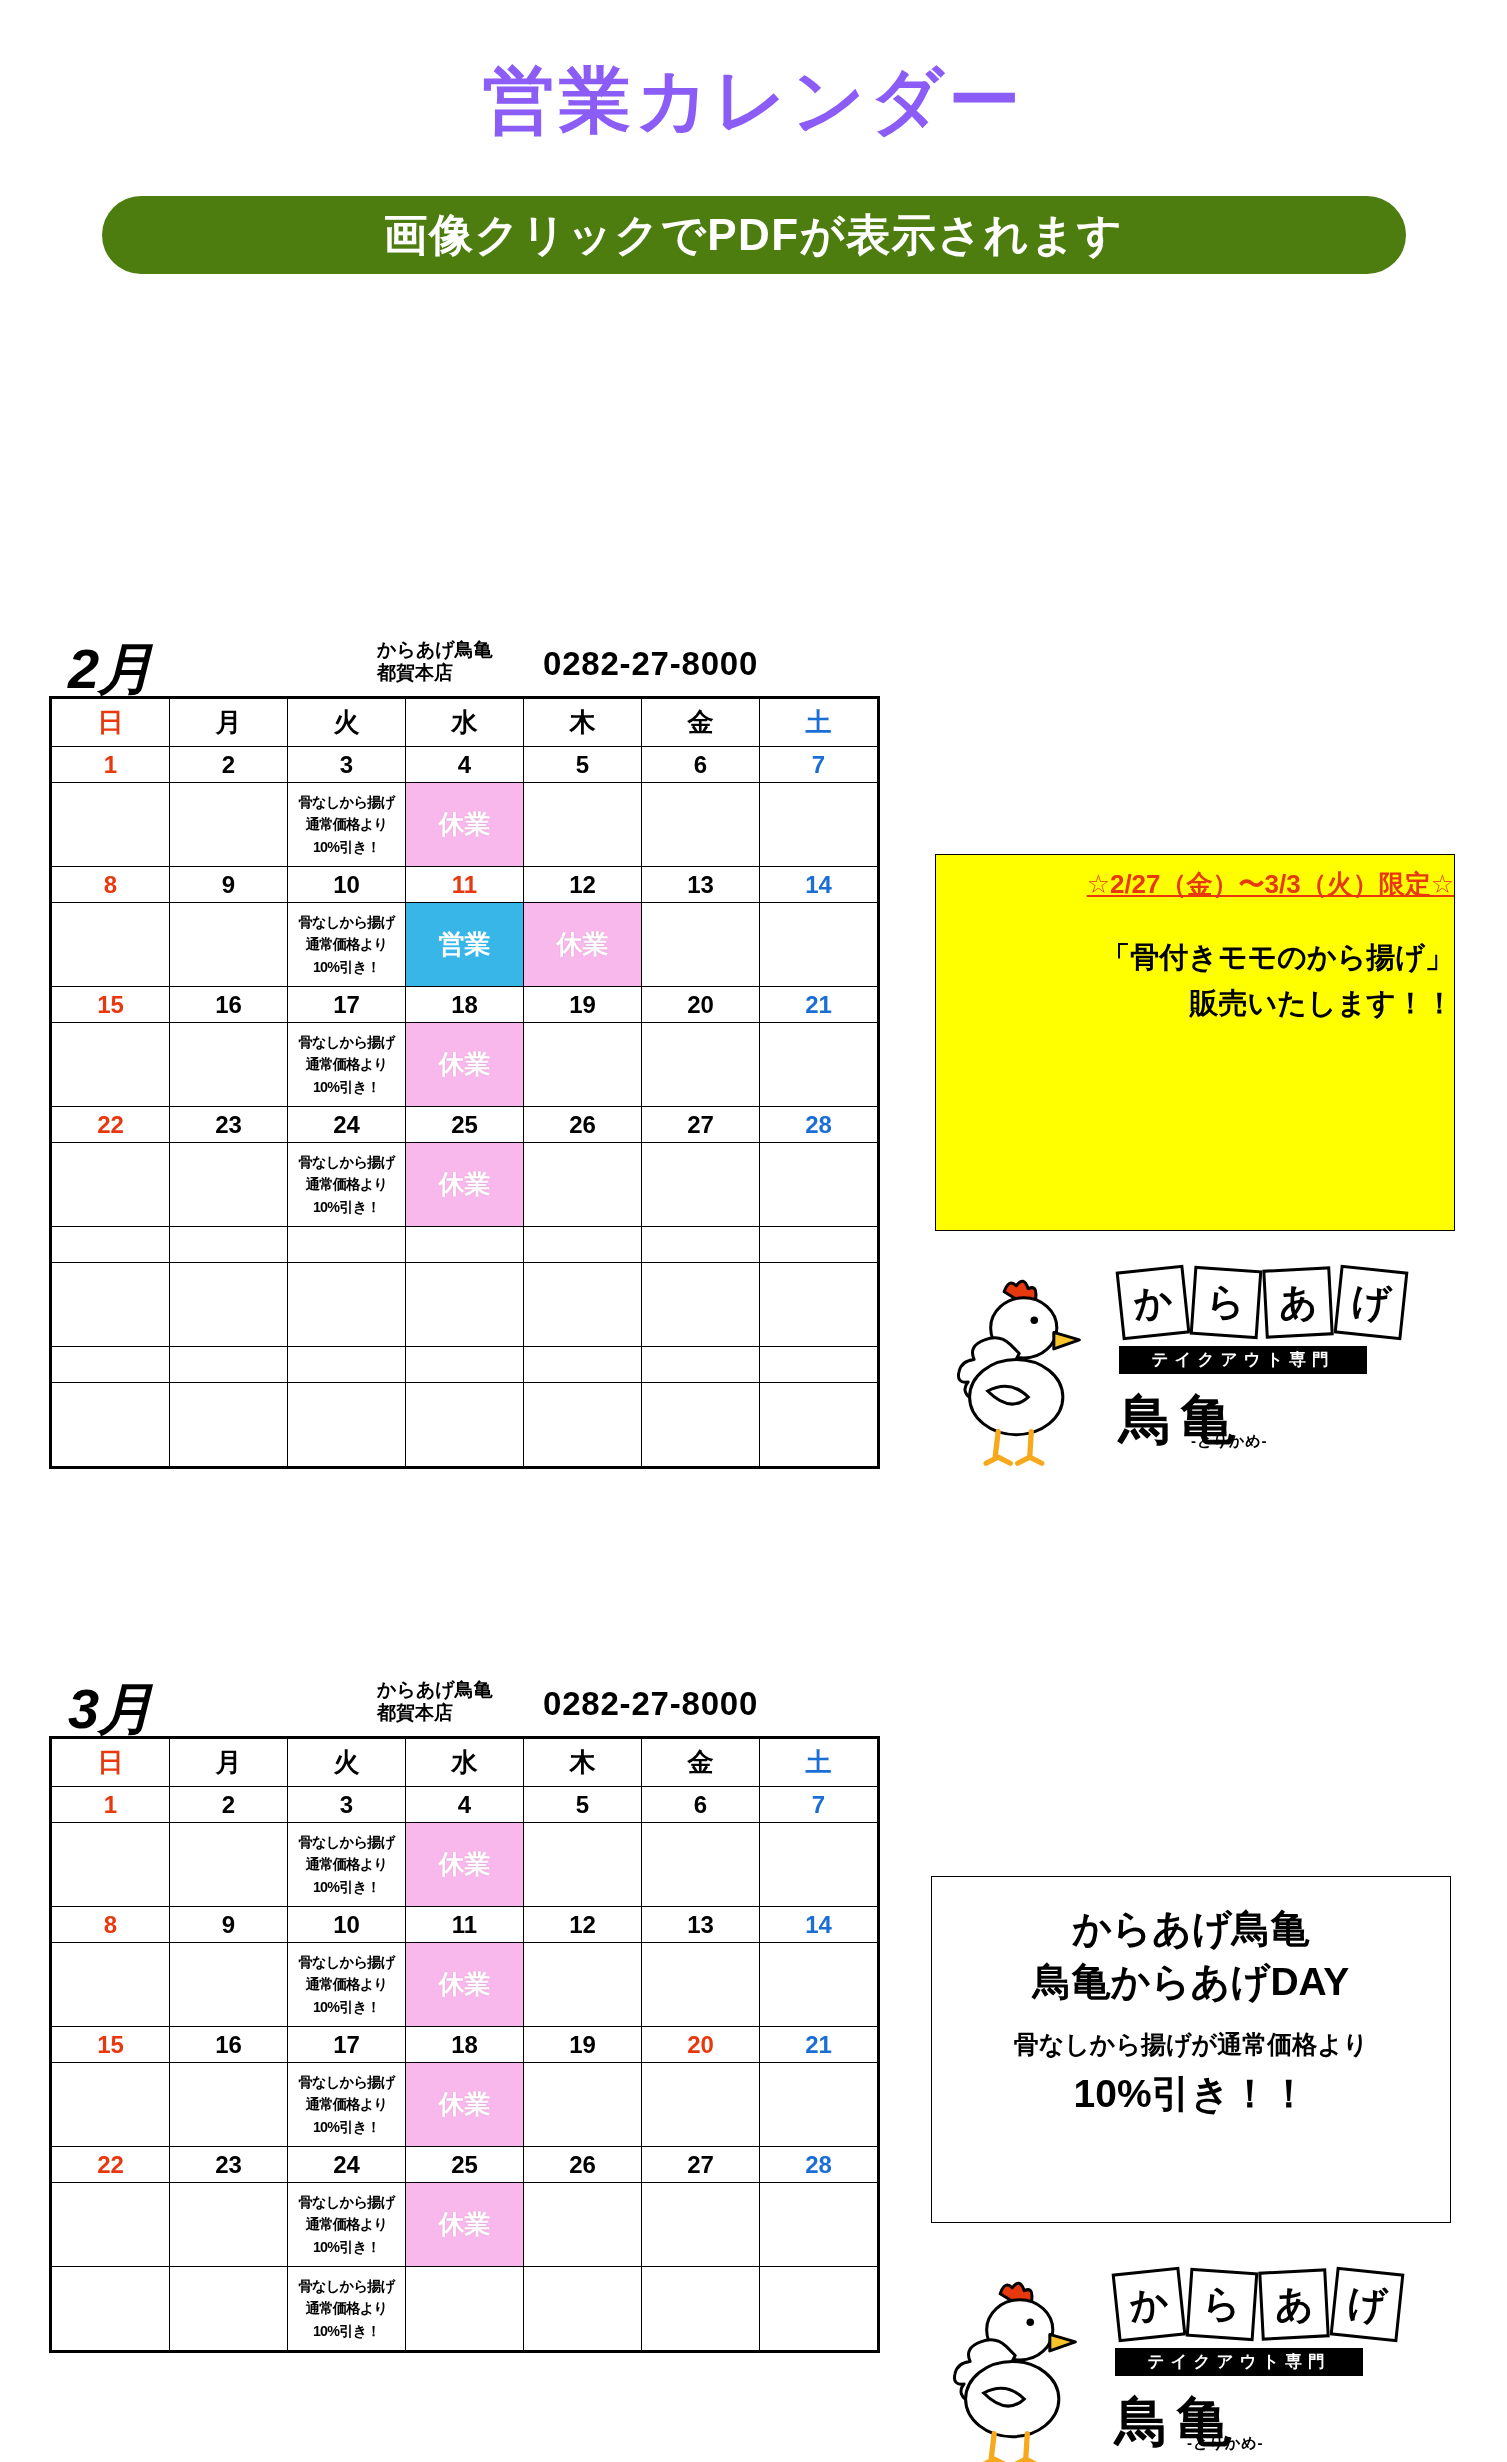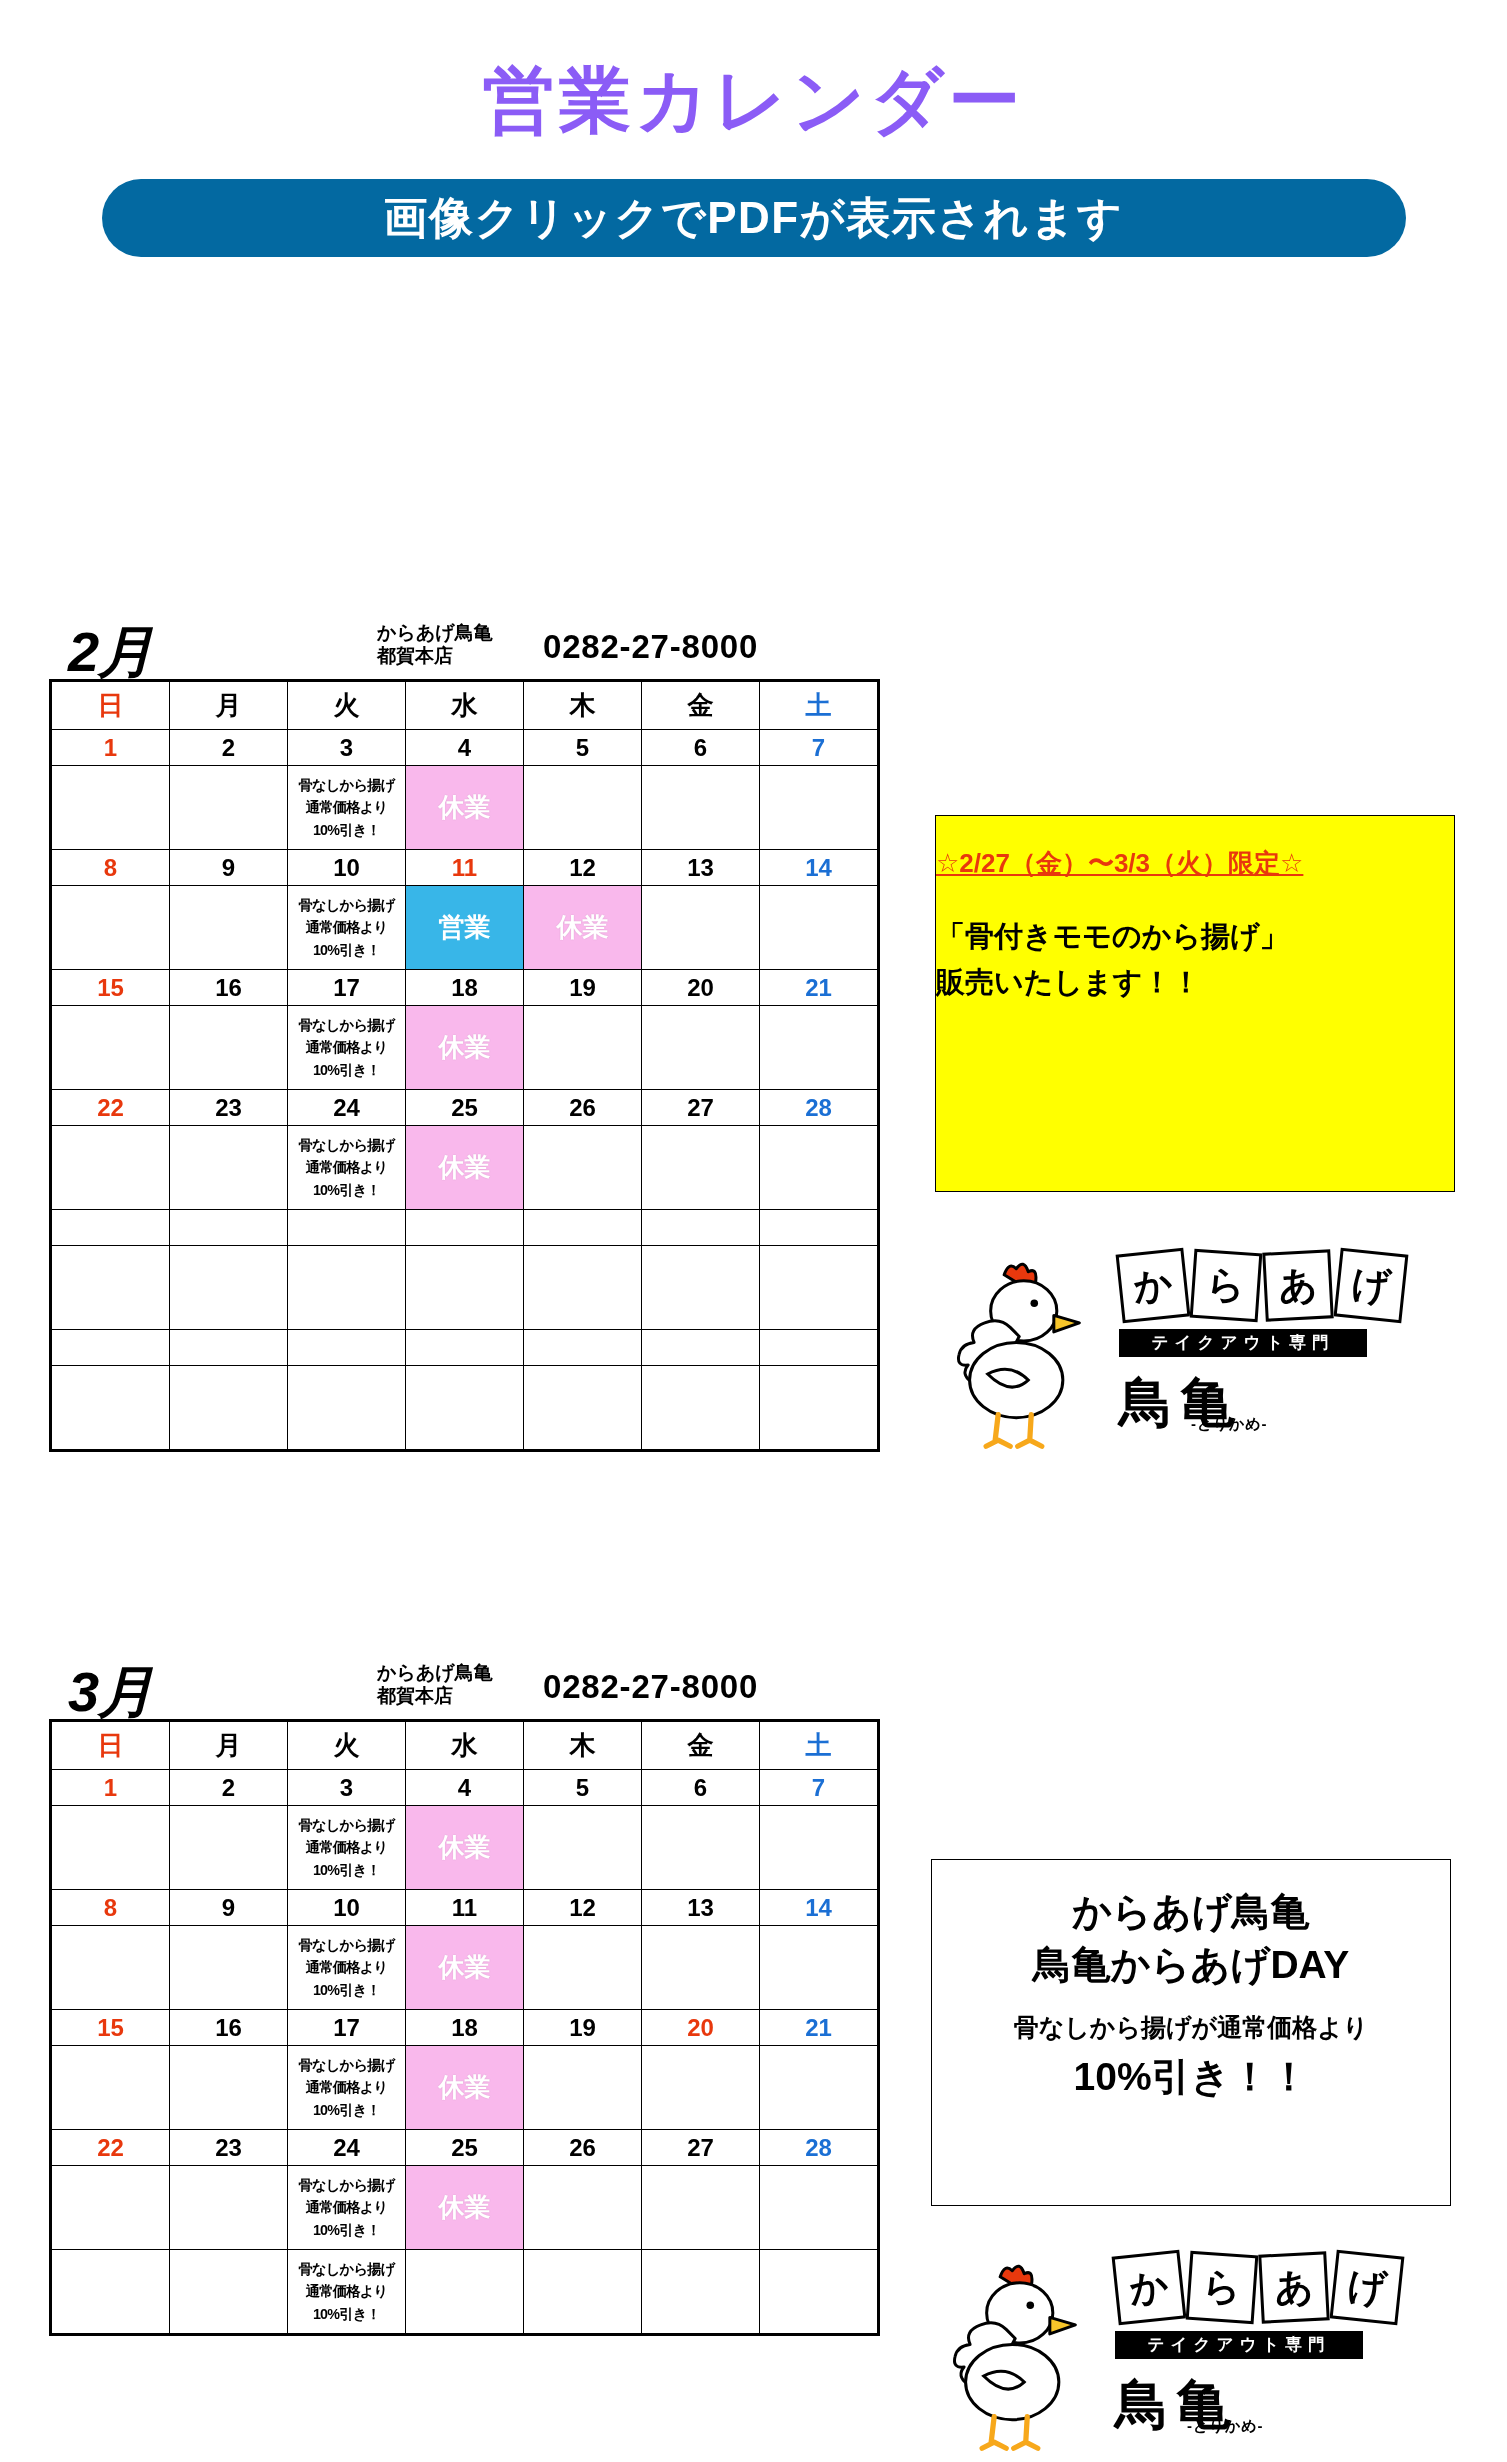--- a/index.html
+++ b/index.html
@@ -19,25 +19,25 @@
   
   .page-title {
     text-align: center;
     font-size: 72px;
     font-weight: bold;
     letter-spacing: 4.5px;
     margin-top: 53px;
     color: #8b5cf6;
   }
   .pdf-banner {
-    margin: 30px auto 0 auto;
+    margin: 47px auto 0 auto;
     width: 1304px;
     height: 78px;
     border-radius: 39px;
-    background: #0369a1;
+    background: #4d7c0f;
     color: #ffffff;
     display: flex;
     align-items: center;
     justify-content: center;
     font-size: 44px;
     font-weight: bold;
     letter-spacing: 1.5px;
   }
 
   
@@ -135,22 +135,23 @@
     height: 83px;
     line-height: 83px;
   }
 
   
   .yellow-note {
     position: absolute;
     background: #ffff00;
     border: 1.5px solid #000000;
     box-sizing: border-box;
-    text-align: left;
-    padding-top: 30px;
+    text-align: right;
+    padding-top: 12px;
+    margin-top: 22px;
   }
   .yellow-note .line1 {
     color: #e8380d;
     font-size: 26px;
     font-weight: bold;
     text-decoration: underline;
     letter-spacing: 0px;
     margin-bottom: 32px;
   }
   .yellow-note .line2 {

